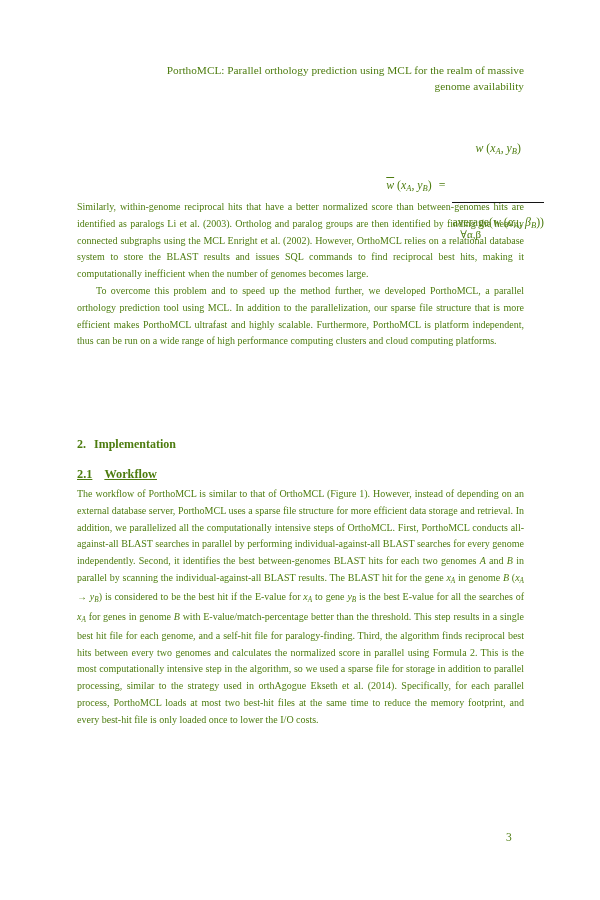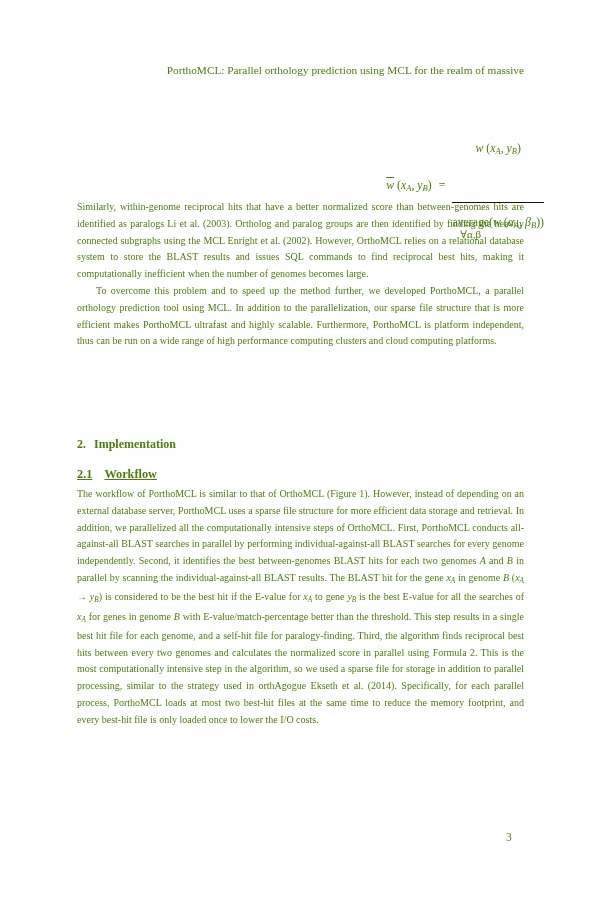--- a/index.html
+++ b/index.html
@@ -100,20 +100,21 @@
   .seg-sub { font-style: italic; font-size: 0.72em; vertical-align: -1.5px; }
   .seg-ibar { font-style: italic; text-decoration: overline; }
 </style>
 </head>
 <body>
 
 <div class="page">
 
   <div class="running-head">
     <div>PorthoMCL: Parallel orthology prediction using MCL for the realm of massive</div>
+    <div>genome availability</div>
   </div>
 
   <div class="formula-row">
     <span class="lhs"><span class="seg-ibar">w</span><span> (</span><span class="seg-i">x</span><span class="seg-sub">A</span><span>, </span><span class="seg-i">y</span><span class="seg-sub">B</span><span>)</span></span>
     <span class="eq">=</span>
     <span class="frac">
       <span class="num"><span class="seg-i">w</span><span> (</span><span class="seg-i">x</span><span class="seg-sub">A</span><span>, </span><span class="seg-i">y</span><span class="seg-sub">B</span><span>)</span></span>
       <span class="den-wrap">
         <span class="avg-col">
           <span>average</span>

